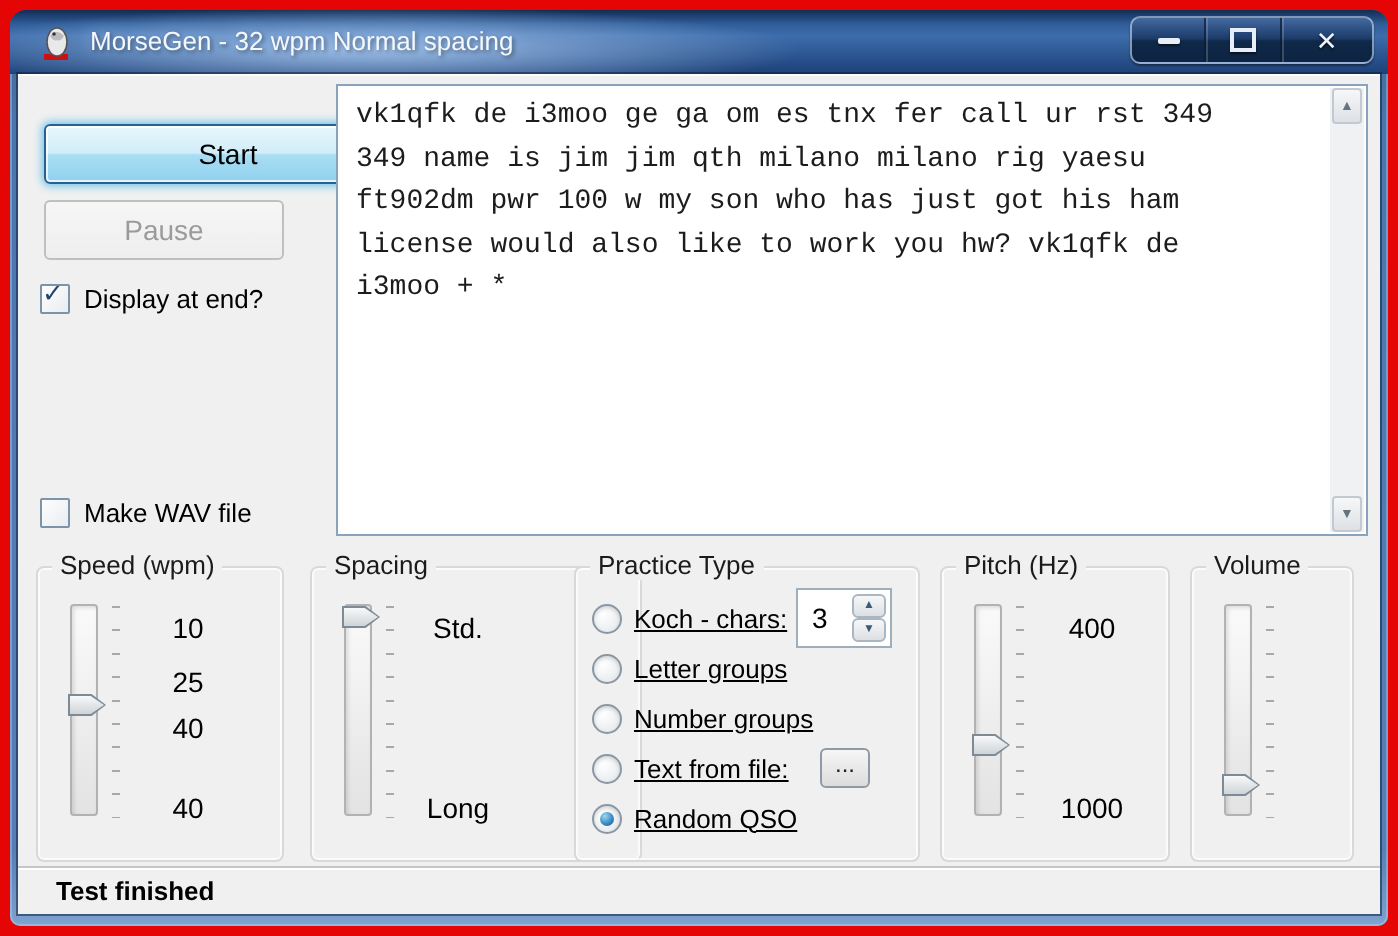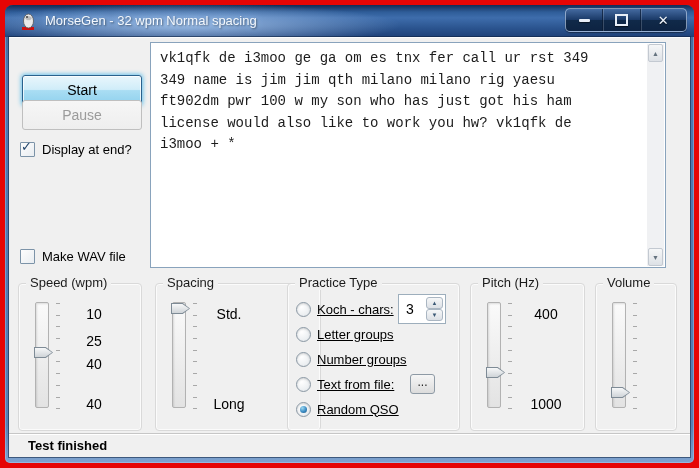--- a/index.html
+++ b/index.html
@@ -29,37 +29,37 @@
   .max-glyph{display:block;width:9px;height:8px;border:2px solid #e8eef7;box-shadow:0 1px 1px rgba(0,0,0,.5);}
   .close-glyph{color:#eef3fa;font-size:13px;font-weight:bold;text-shadow:0 1px 1px rgba(0,0,0,.6);line-height:1;}
 
   
   .client{position:absolute;left:4px;top:32px;right:4px;bottom:6px;background:#f0f0f0;
     box-shadow:0 0 0 1px rgba(12,32,62,.55), inset 0 1px 0 rgba(255,255,255,.8);}
 
   
   .btn{position:absolute;width:118px;height:28px;border-radius:3px;font-size:14px;
     display:flex;align-items:center;justify-content:center;cursor:default;}
-  .btn-start{left:13px;top:38px;border:1px solid #2a628d;color:#000;
+  .btn-start{left:13px;top:25px;border:1px solid #2a628d;color:#000;
     background:linear-gradient(180deg,#e9f6fc 0%,#d0edf9 48%,#a9ddf3 52%,#90d1ee 100%);
-    box-shadow:0 0 4px 1px rgba(90,190,235,.9), inset 0 0 0 1px rgba(255,255,255,.75);}
+    box-shadow:0 0 4px 1px rgba(90,190,235,.9), inset 0 0 0 1px rgba(255,255,255,.75);padding-left:32px;}
   .btn-pause{left:13px;top:63px;border:1px solid #bfbfbf;color:#9b9b9b;
     background:linear-gradient(180deg,#f6f6f6,#eeeeee);}
 
   
   .check-row{position:absolute;display:flex;align-items:center;height:16px;}
   .cb-display{left:11px;top:104px;width:130px;overflow:hidden;}
   .cb-wav{left:11px;top:211px;}
   .checkbox{width:13px;height:13px;flex:0 0 13px;border:1px solid #7c93a8;border-radius:1px;
     background:linear-gradient(135deg,#fdfdfd,#e9edf1);position:relative;margin-right:7px;}
   .checkbox .mark{position:absolute;left:0px;top:-4px;font-size:13px;font-weight:bold;color:#22456b;}
   .check-label{font-size:13px;color:#000;white-space:nowrap;}
 
   
-  .transcript{position:absolute;left:141px;top:5px;width:516px;height:226px;background:#fff;
+  .transcript{position:absolute;left:159px;top:5px;width:516px;height:226px;background:#fff;
     border:1px solid #89a3bc;box-sizing:border-box;}
   .transcript-text{position:absolute;left:0;top:0;right:17px;bottom:0;padding:5px 6px 5px 9px;
     font-family:"Liberation Mono","DejaVu Sans Mono",monospace;font-size:14px;line-height:21.5px;
     color:#1c1c1c;white-space:pre-wrap;overflow:hidden;}
   .vscroll{position:absolute;top:1px;right:1px;bottom:1px;width:17px;background:#f0f1f3;}
   .scroll-btn{position:absolute;left:1px;right:1px;height:16px;border:1px solid #c3c9d1;border-radius:2px;
     background:linear-gradient(180deg,#f6f7f8,#dde1e6);display:flex;align-items:center;justify-content:center;
     font-size:7px;color:#65737f;}
   .scroll-btn.up{top:0;}
   .scroll-btn.down{bottom:0;}

